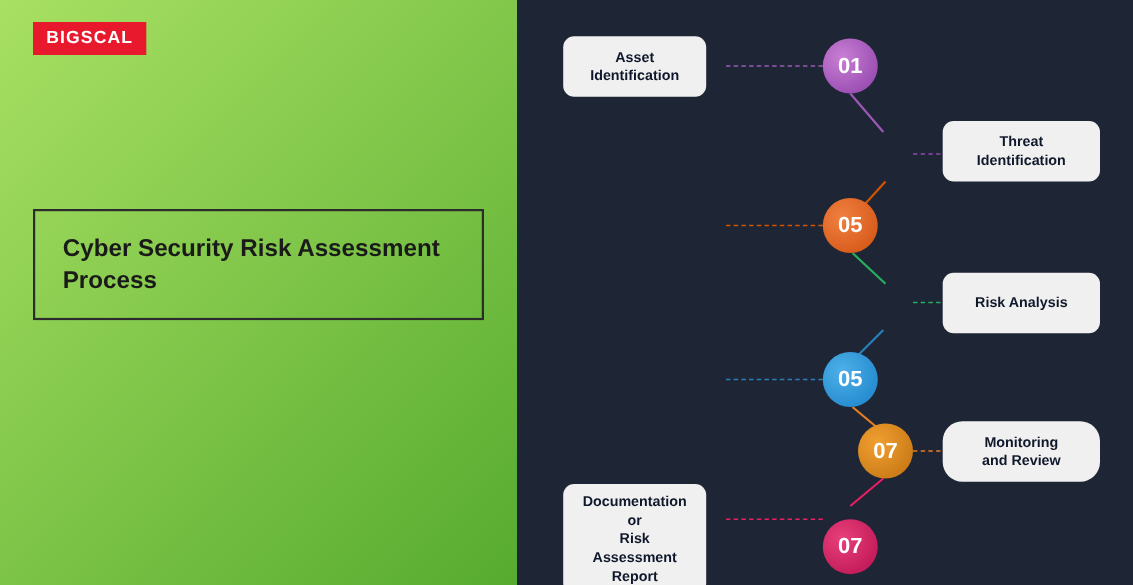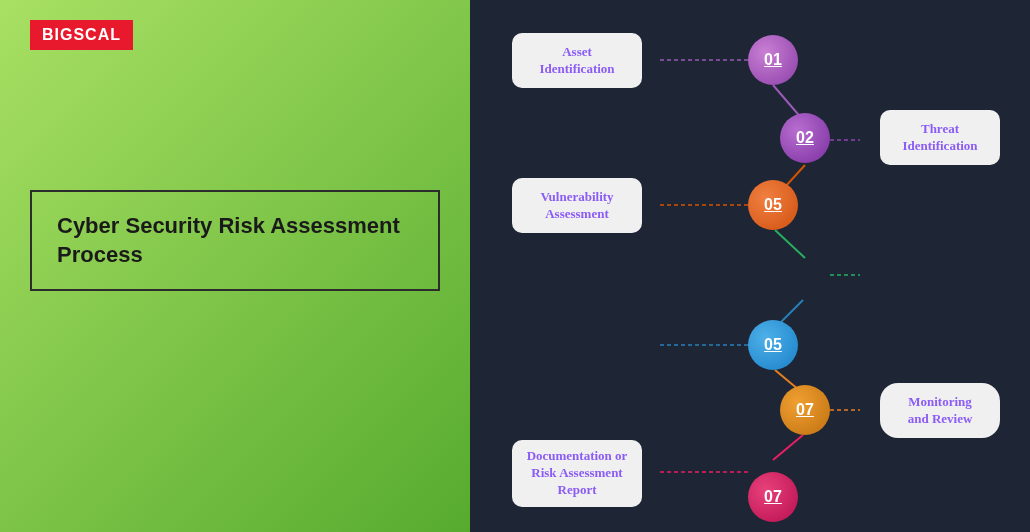--- a/index.html
+++ b/index.html
@@ -71,52 +71,50 @@
     .process-box {
       position: absolute;
       background: #f0f0f0;
       border-radius: 10px;
       display: flex;
       align-items: center;
       justify-content: center;
       text-align: center;
       font-size: 13px;
       font-weight: 700;
-      color: #8b5cf6;
+      color: #0f172a;
       line-height: 1.3;
       padding: 8px 12px;
-      font-family: Liberation Serif, serif;
     }
 
     
     .box-left {
       width: 130px;
       min-height: 55px;
     }
 
     
     .box-right {
-      width: 120px;
+      width: 143px;
       min-height: 55px;
     }
 
     
     .num-circle {
       position: absolute;
       width: 50px;
       height: 50px;
       border-radius: 50%;
       display: flex;
       align-items: center;
       justify-content: center;
-      font-size: 16px;
+      font-size: 20px;
       font-weight: 900;
       color: white;
       z-index: 10;
-      text-decoration: underline;
     }
 
     
     .c1 { background: radial-gradient(circle at 35% 35%, #c97fd4, #8b3fa8); }
     .c2 { background: radial-gradient(circle at 35% 35%, #b86ecf, #7a2fa0); }
     .c3 { background: radial-gradient(circle at 35% 35%, #f08040, #d05010); }
     .c4 { background: radial-gradient(circle at 35% 35%, #3abf80, #1a9060); }
     .c5 { background: radial-gradient(circle at 35% 35%, #4db0e8, #1a80c8); }
     .c6 { background: radial-gradient(circle at 35% 35%, #f0a030, #c07010); }
     .c7 { background: radial-gradient(circle at 35% 35%, #e8407a, #b81050); }
@@ -161,41 +159,40 @@
 
     <line x1="333" y1="435" x2="303" y2="460" stroke="#e91e63" stroke-width="2"></line>
 
     <line x1="190" y1="472" x2="278" y2="472" stroke="#e91e63" stroke-width="1.5" stroke-dasharray="4,3"></line>
   </svg>
 
   <div class="process-box box-left" style="left:42px; top:33px;">
     Asset<br>Identification
   </div>
 
-  <div class="process-box box-left" style="left:42px; top:178px;">
-    Vulnerability<br>Assessment
-  </div>
 
 
   <div class="process-box box-left" style="left:42px; top:440px; min-height:65px;">
     Documentation or<br>Risk Assessment<br>Report
   </div>
 
   <div class="process-box box-right" style="right:30px; top:110px;">
     Threat<br>Identification
   </div>
 
+  <div class="process-box box-right" style="right:30px; top:248px;">
+    Risk Analysis
+  </div>
 
   <div class="process-box box-right" style="right:30px; top:383px;border-radius:18px;">
     Monitoring<br>and Review
   </div>
 
   <div class="num-circle c1" style="left:278px; top:35px;">01</div>
 
-  <div class="num-circle c2" style="left:310px; top:113px;">02</div>
 
   <div class="num-circle c3" style="left:278px; top:180px;">05</div>
 
 
   <div class="num-circle c5" style="left:278px; top:320px;">05</div>
 
   <div class="num-circle c6" style="left:310px; top:385px;">07</div>
 
   <div class="num-circle c7" style="left:278px; top:472px;">07</div>
 

